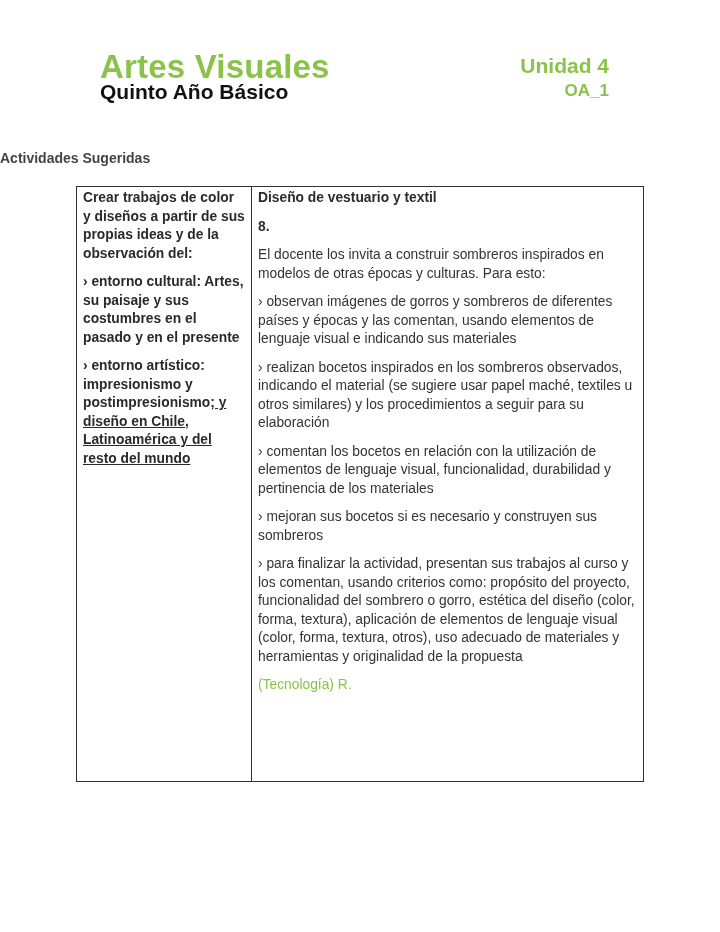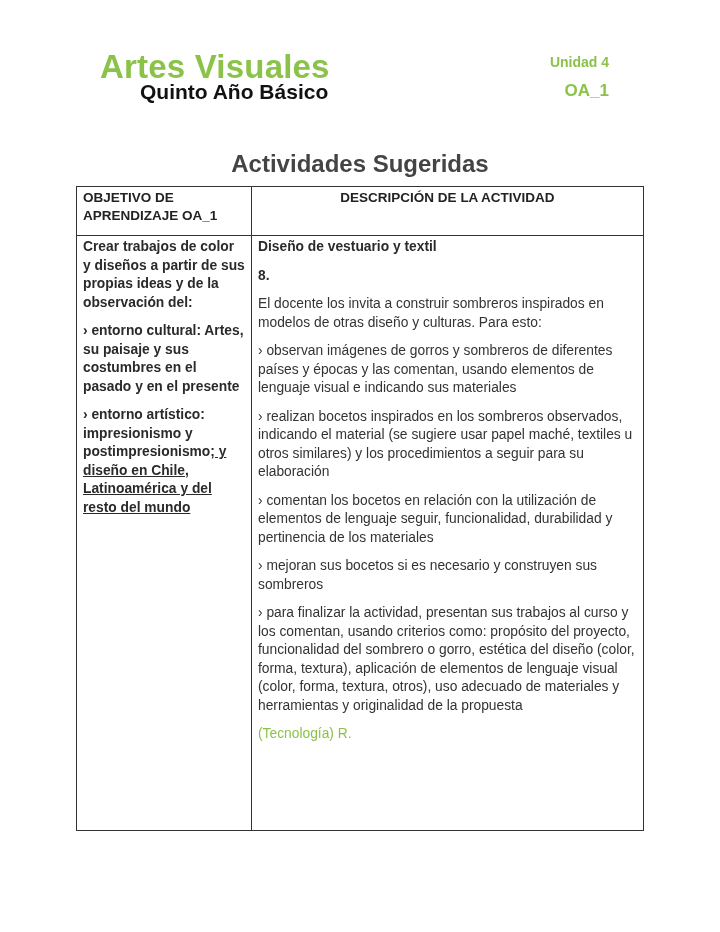--- a/index.html
+++ b/index.html
@@ -27,49 +27,48 @@
       margin-top: 10px;
     }
     .hdr-sub {
       position: absolute;
       left: 100px;
       top: 81px;
       font-size: 21px;
       font-weight: bold;
       color: #111111;
       line-height: 1;
-      margin-left: 40px;
     }
     .hdr-unit {
       position: absolute;
       right: 111px;
       top: 55px;
-      font-size: 14px;
+      font-size: 21px;
       font-weight: bold;
       color: #8bc34a;
       line-height: 1;
       text-align: right;
     }
     .hdr-oa {
       position: absolute;
       right: 111px;
       top: 82px;
       font-size: 17px;
       font-weight: bold;
       color: #8bc34a;
       line-height: 1;
       text-align: right;
     }
     .section-title {
       position: absolute;
       left: 0;
       width: 720px;
       top: 150px;
-      text-align: center;
-      font-size: 24px;
+      text-align: left;
+      font-size: 14px;
       font-weight: bold;
       color: #444444;
     }
     table.act {
       position: absolute;
       left: 76px;
       top: 186px;
       width: 568px;
       border-collapse: collapse;
       table-layout: fixed;
@@ -123,36 +122,32 @@
   <div class="hdr-title">Artes Visuales</div>
   <div class="hdr-sub">Quinto Año Básico</div>
   <div class="hdr-unit">Unidad 4</div>
   <div class="hdr-oa">OA_1</div>
 </div>
 
 <div class="section-title">Actividades Sugeridas</div>
 
 <table class="act">
   <tbody>
-      <tr>
-    <td class="col-left th-left">OBJETIVO DE APRENDIZAJE OA_1</td>
-    <td class="th-right">DESCRIPCIÓN DE LA ACTIVIDAD</td>
-  </tr>
   <tr class="body-row">
     <td class="col-left left-cell">
       <p>Crear trabajos de color y diseños a partir de sus propias ideas y de la observación del:</p>
       <p>› entorno cultural: Artes, su paisaje y sus costumbres en el pasado y en el presente</p>
       <p><span>› entorno artístico: impresionismo y postimpresionismo</span><span class="u">; y diseño en Chile, Latinoamérica y del resto del mundo</span></p>
     </td>
     <td class="right-cell">
       <p class="bold">Diseño de vestuario y textil</p>
       <p class="bold">8.</p>
-      <p>El docente los invita a construir sombreros inspirados en modelos de otras diseño y culturas. Para esto:</p>
+      <p>El docente los invita a construir sombreros inspirados en modelos de otras épocas y culturas. Para esto:</p>
       <p>› observan imágenes de gorros y sombreros de diferentes países y épocas y las comentan, usando elementos de lenguaje visual e indicando sus materiales</p>
       <p>› realizan bocetos inspirados en los sombreros observados, indicando el material (se sugiere usar papel maché, textiles u otros similares) y los procedimientos a seguir para su elaboración</p>
-      <p>› comentan los bocetos en relación con la utilización de elementos de lenguaje seguir, funcionalidad, durabilidad y pertinencia de los materiales</p>
+      <p>› comentan los bocetos en relación con la utilización de elementos de lenguaje visual, funcionalidad, durabilidad y pertinencia de los materiales</p>
       <p>› mejoran sus bocetos si es necesario y construyen sus sombreros</p>
       <p>› para finalizar la actividad, presentan sus trabajos al curso y los comentan, usando criterios como: propósito del proyecto, funcionalidad del sombrero o gorro, estética del diseño (color, forma, textura), aplicación de elementos de lenguaje visual (color, forma, textura, otros), uso adecuado de materiales y herramientas y originalidad de la propuesta</p>
       <p class="green">(Tecnología) R.</p>
     </td>
   </tr>
 </tbody>
   </table>
 
 </body></html>

